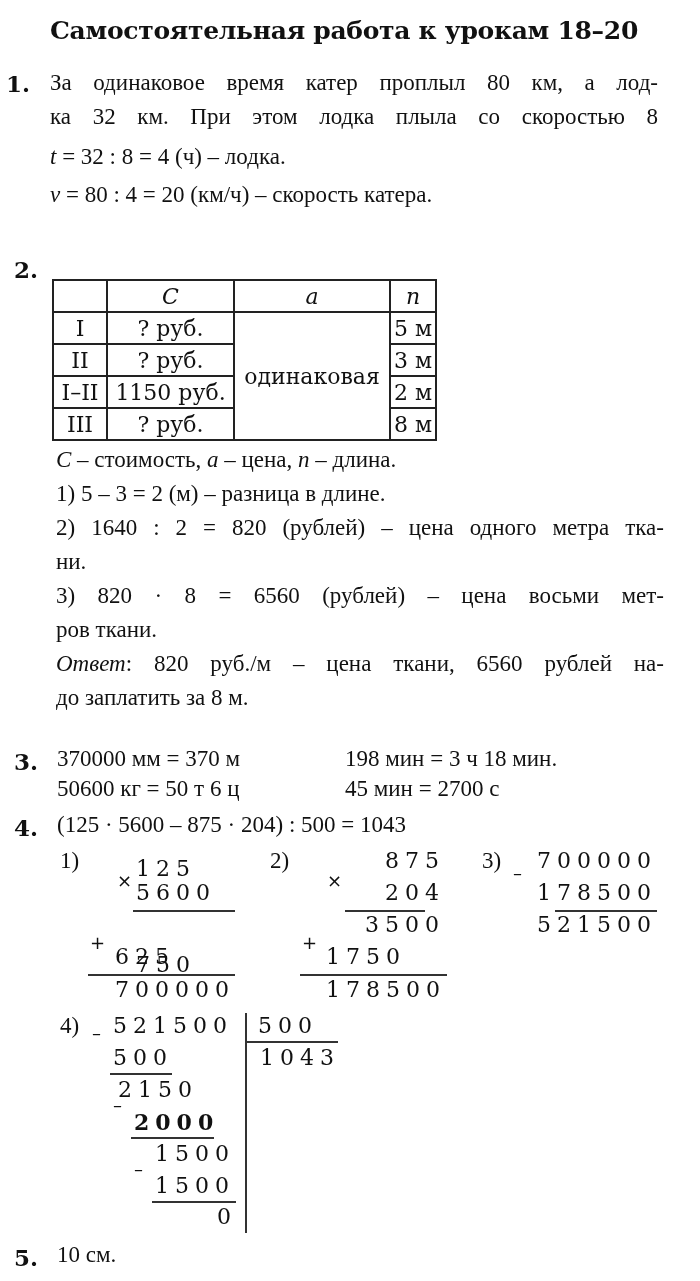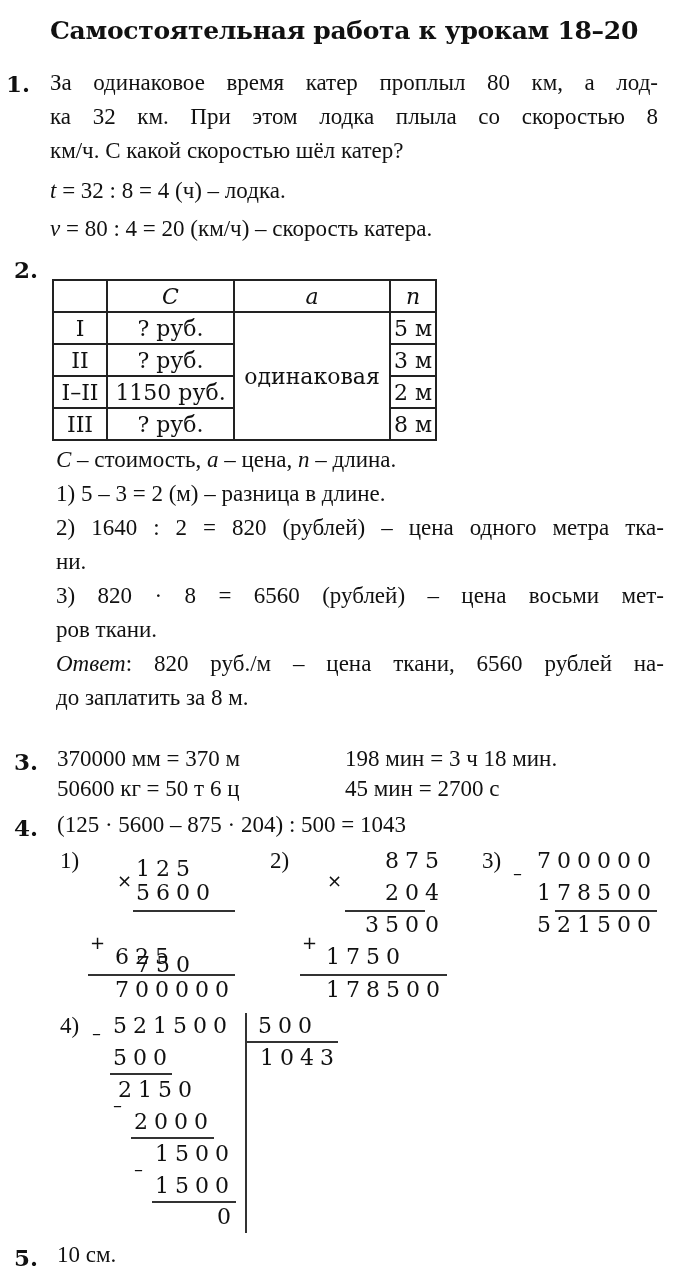--- a/index.html
+++ b/index.html
@@ -27,21 +27,20 @@
 </style>
 </head>
 <body>
 
 <div class="abs title">Самостоятельная работа к урокам 18–20</div>
 
 <div class="abs num" style="left:6px; top:70px;">1.</div>
 <div class="abs line" style="left:50px; top:66px;">
   <span class="just">За одинаковое время катер проплыл 80 км, а лод-</span>
   <span class="just">ка 32 км. При этом лодка плыла со скоростью 8</span>
-  <span style="display:block">км/ч. С какой скоростью шёл катер?</span>
   <span style="display:block; margin-top:6px"><i class="v">t</i><span> = 32 : 8 = 4 (ч) – лодка.</span></span>
   <span style="display:block; margin-top:4px"><i class="v">v</i><span> = 80 : 4 = 20 (км/ч) – скорость катера.</span></span>
 </div>
 
 <div class="abs num" style="left:14px; top:256px;">2.</div>
 <table class="t2">
   <tbody>
       <tr>
     <td style="width:52px"></td>
     <td style="width:125px"><i>C</i></td>
@@ -126,21 +125,21 @@
 <div class="abs mono" style="left:113px; top:1013px;">521500</div>
 <div class="vr" style="left:245px; top:1013px; height:220px;"></div>
 <div class="abs mono" style="left:258px; top:1013px;">500</div>
 <div class="hr" style="left:246px; top:1041px; width:92px;"></div>
 <div class="abs mono" style="left:260px; top:1045px;">1043</div>
 
 <div class="abs mono" style="left:113px; top:1045px;">500</div>
 <div class="hr" style="left:110px; top:1073px; width:62px;"></div>
 <div class="op" style="left:113px; top:1094px;">–</div>
 <div class="abs mono" style="left:118px; top:1077px;">2150</div>
-<div class="abs mono" style="left:134px; top:1109px;">2000</div>
+<div class="abs mono" style="left:134px; top:1109px;font-weight:bold;">2000</div>
 <div class="hr" style="left:131px; top:1137px; width:83px;"></div>
 <div class="op" style="left:134px; top:1158px;">–</div>
 <div class="abs mono" style="left:155px; top:1141px;">1500</div>
 <div class="abs mono" style="left:155px; top:1173px;">1500</div>
 <div class="hr" style="left:152px; top:1201px; width:84px;"></div>
 <div class="abs mono" style="left:217px; top:1204px;">0</div>
 
 <div class="abs num" style="left:14px; top:1244px;">5.</div>
 <div class="abs txt" style="left:57px; top:1242px;">10 см.</div>
 

